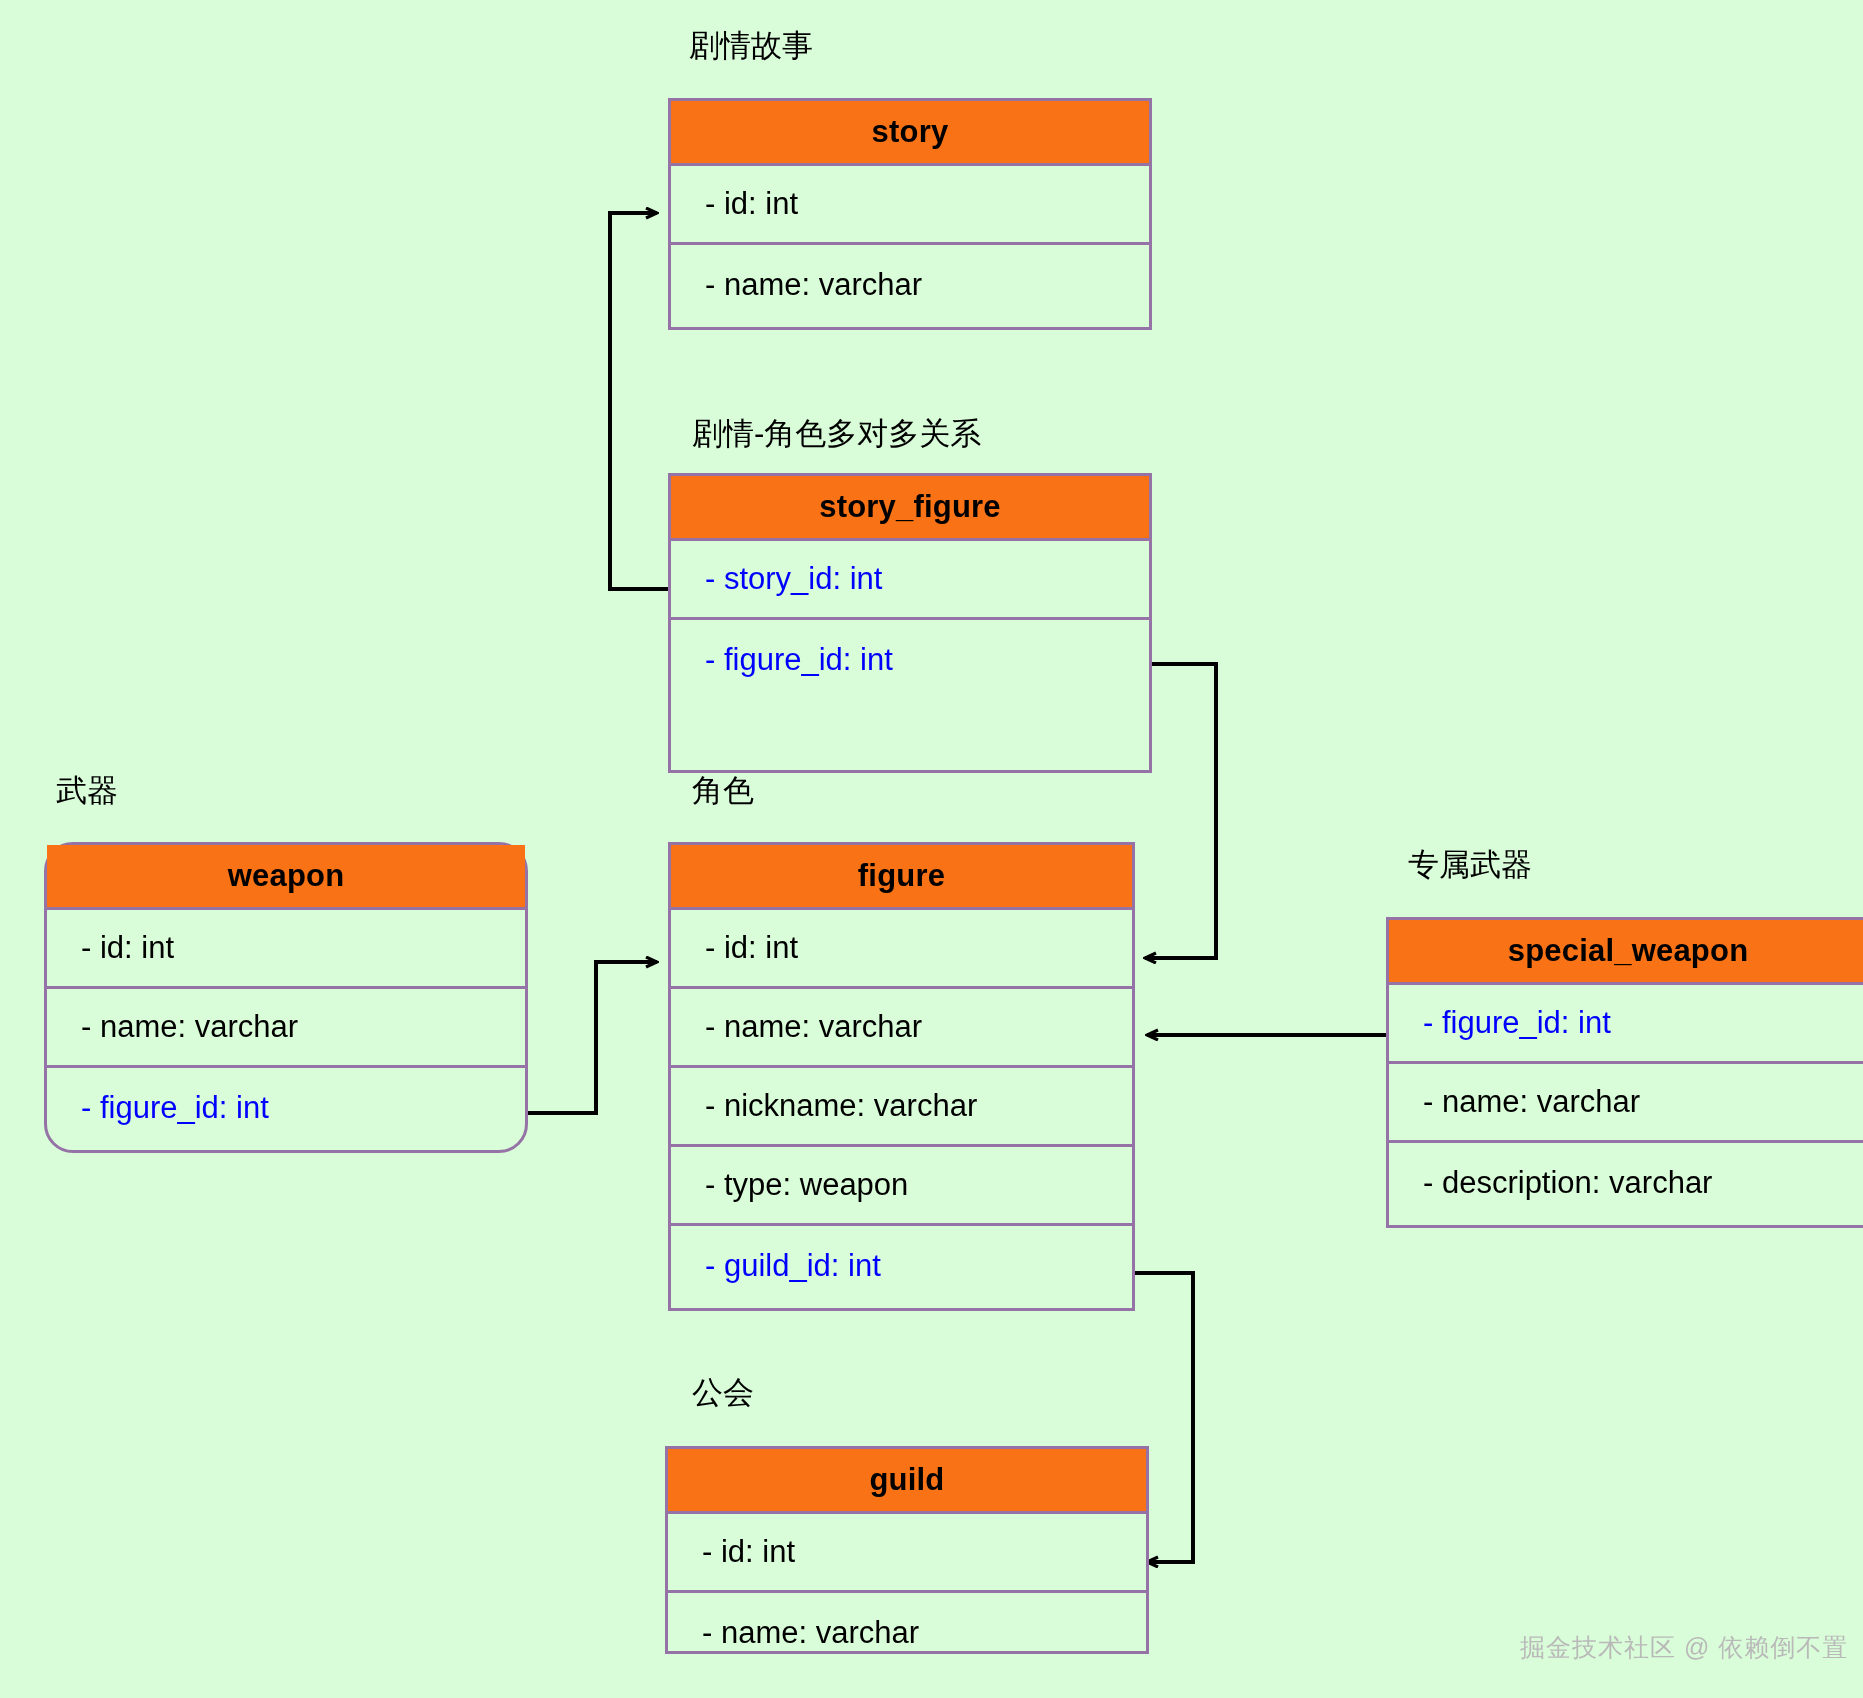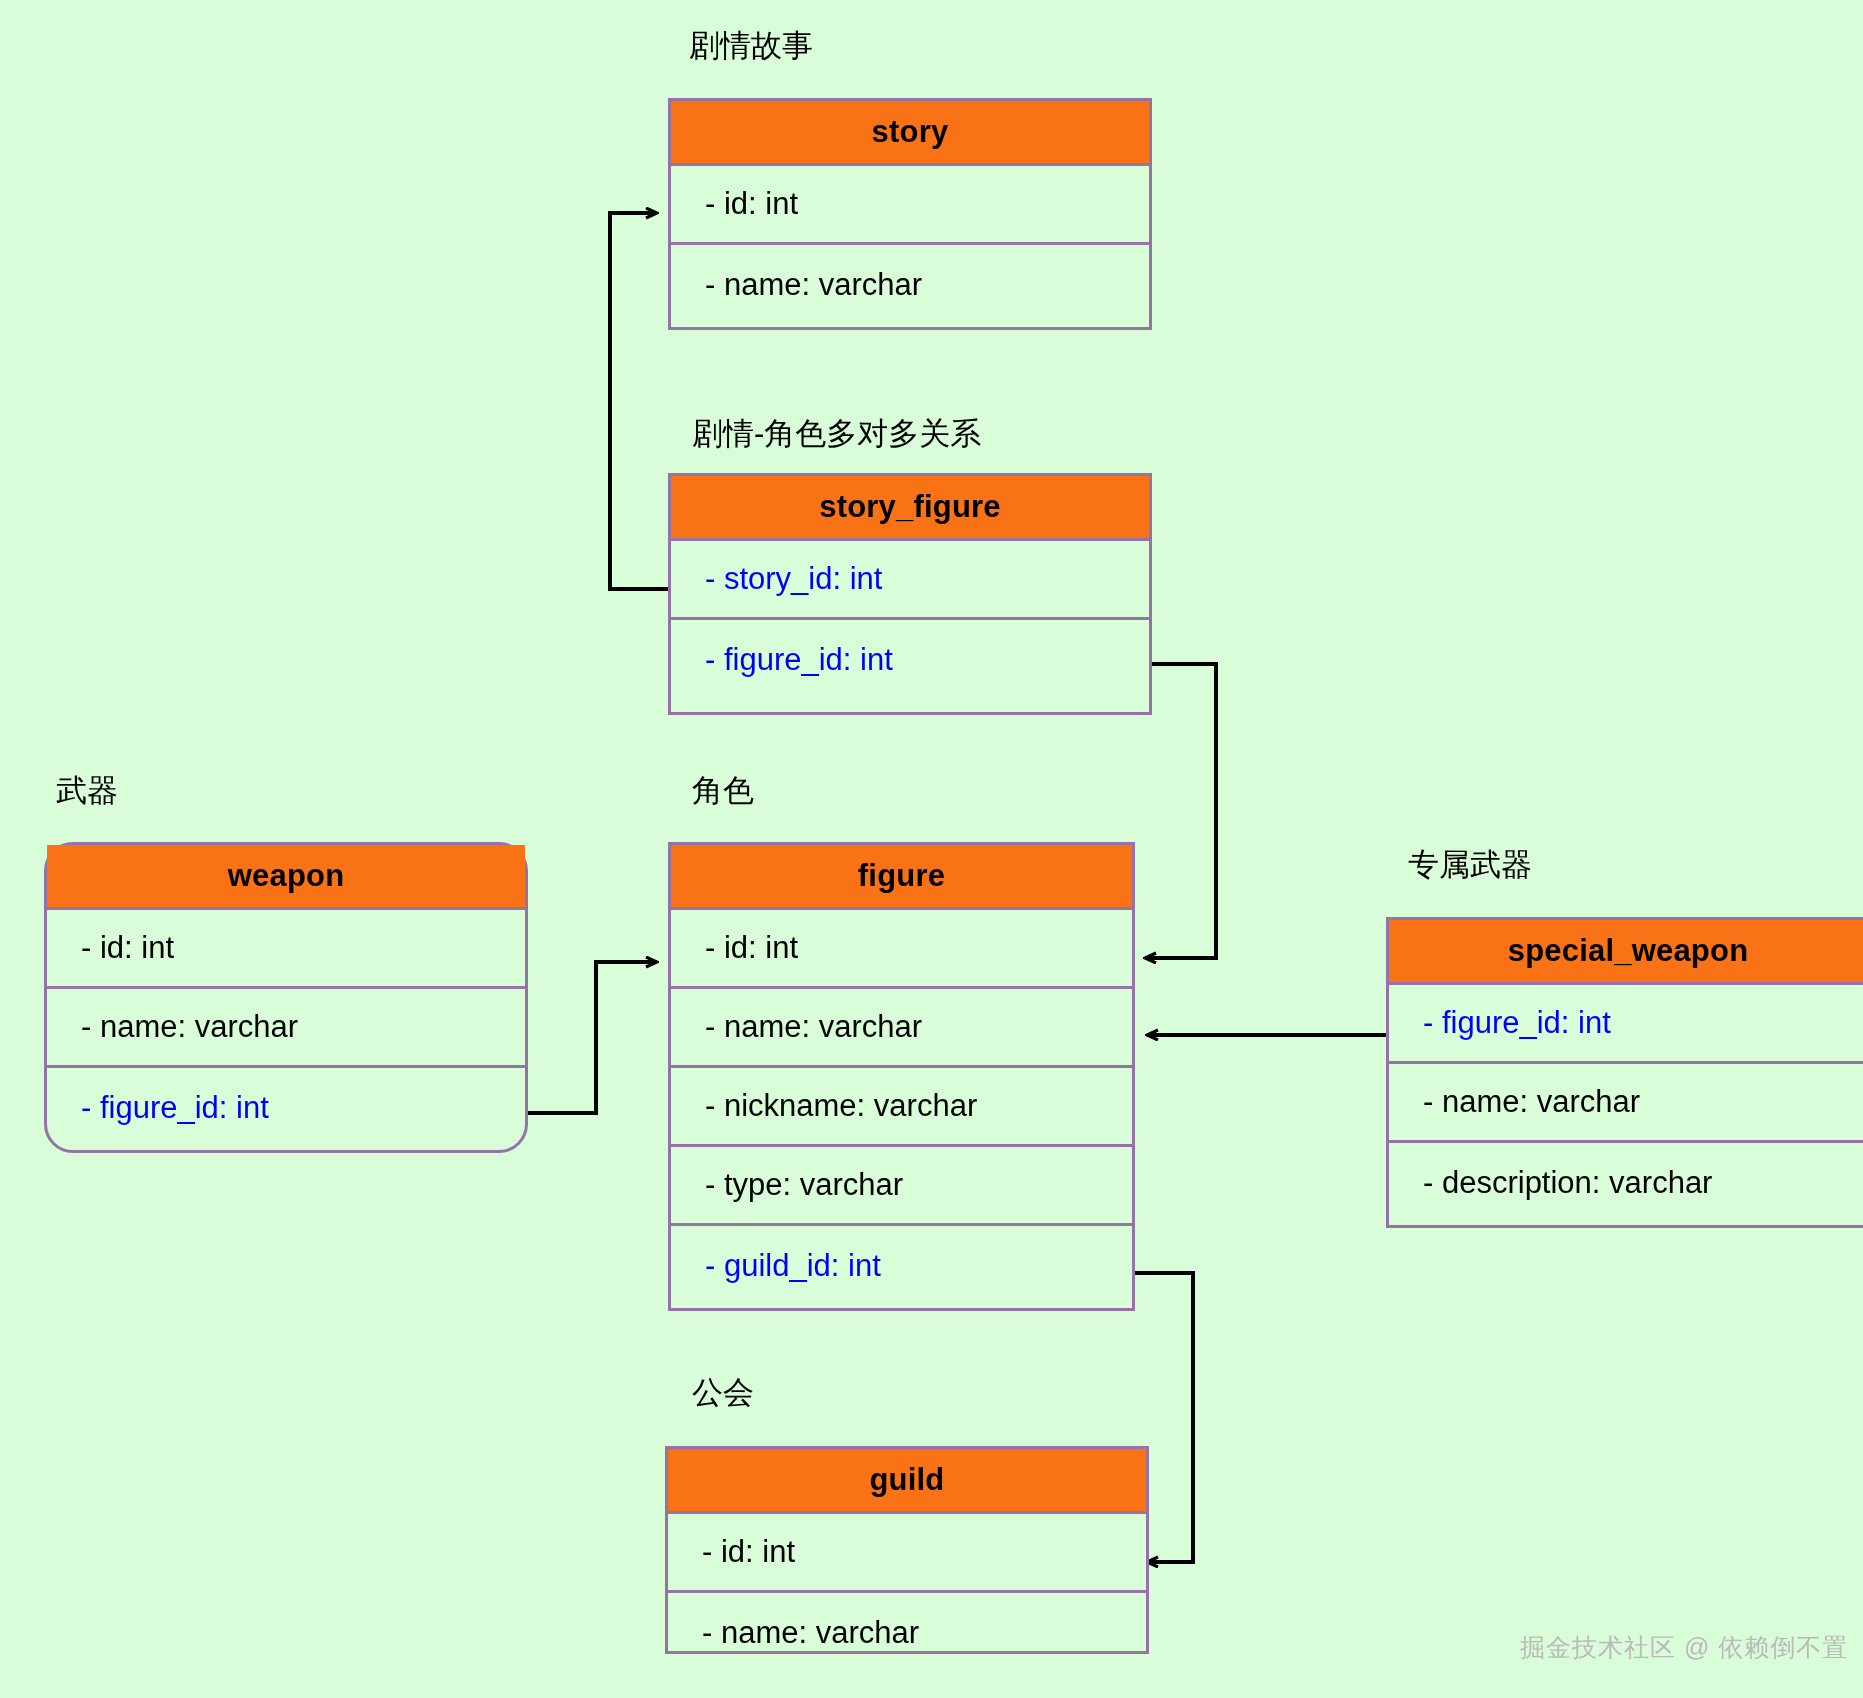--- a/index.html
+++ b/index.html
@@ -100,41 +100,41 @@
   </svg>
 
   <div class="caption" style="left:669px; top:30px;">剧情故事</div>
   <div class="entity" style="left:648px; top:98px; width:484px; height:232px;">
     <div class="entity-header">story</div>
     <div class="entity-row">- id: int</div>
     <div class="entity-row">- name: varchar</div>
   </div>
 
   <div class="caption" style="left:672px; top:418px;">剧情-角色多对多关系</div>
-  <div class="entity" style="left:648px; top:473px; width:484px; height:242px;">
+  <div class="entity" style="left:648px; top:473px; width:484px; height:300px;">
     <div class="entity-header">story_figure</div>
     <div class="entity-row fk">- story_id: int</div>
     <div class="entity-row fk">- figure_id: int</div>
   </div>
 
   <div class="caption" style="left:36px; top:775px;">武器</div>
   <div class="entity" style="left:24px; top:842px; width:484px; height:311px;border-radius:29px;">
     <div class="entity-header">weapon</div>
     <div class="entity-row">- id: int</div>
     <div class="entity-row">- name: varchar</div>
     <div class="entity-row fk">- figure_id: int</div>
   </div>
 
   <div class="caption" style="left:672px; top:775px;">角色</div>
   <div class="entity" style="left:648px; top:842px; width:467px; height:469px;">
     <div class="entity-header">figure</div>
     <div class="entity-row">- id: int</div>
     <div class="entity-row">- name: varchar</div>
     <div class="entity-row">- nickname: varchar</div>
-    <div class="entity-row">- type: varchar</div>
+    <div class="entity-row">- type: weapon</div>
     <div class="entity-row fk">- guild_id: int</div>
   </div>
 
   <div class="caption" style="left:1388px; top:849px;">专属武器</div>
   <div class="entity" style="left:1366px; top:917px; width:484px; height:311px;">
     <div class="entity-header">special_weapon</div>
     <div class="entity-row fk">- figure_id: int</div>
     <div class="entity-row">- name: varchar</div>
     <div class="entity-row">- description: varchar</div>
   </div>

